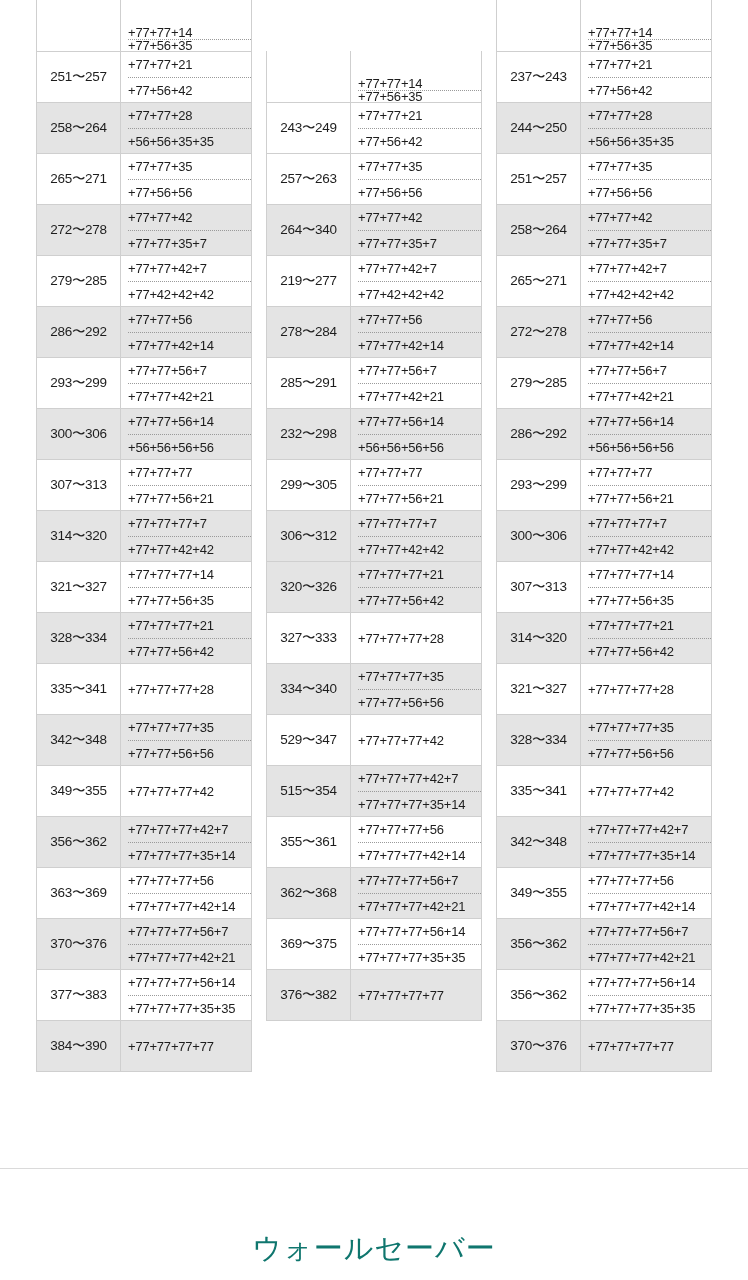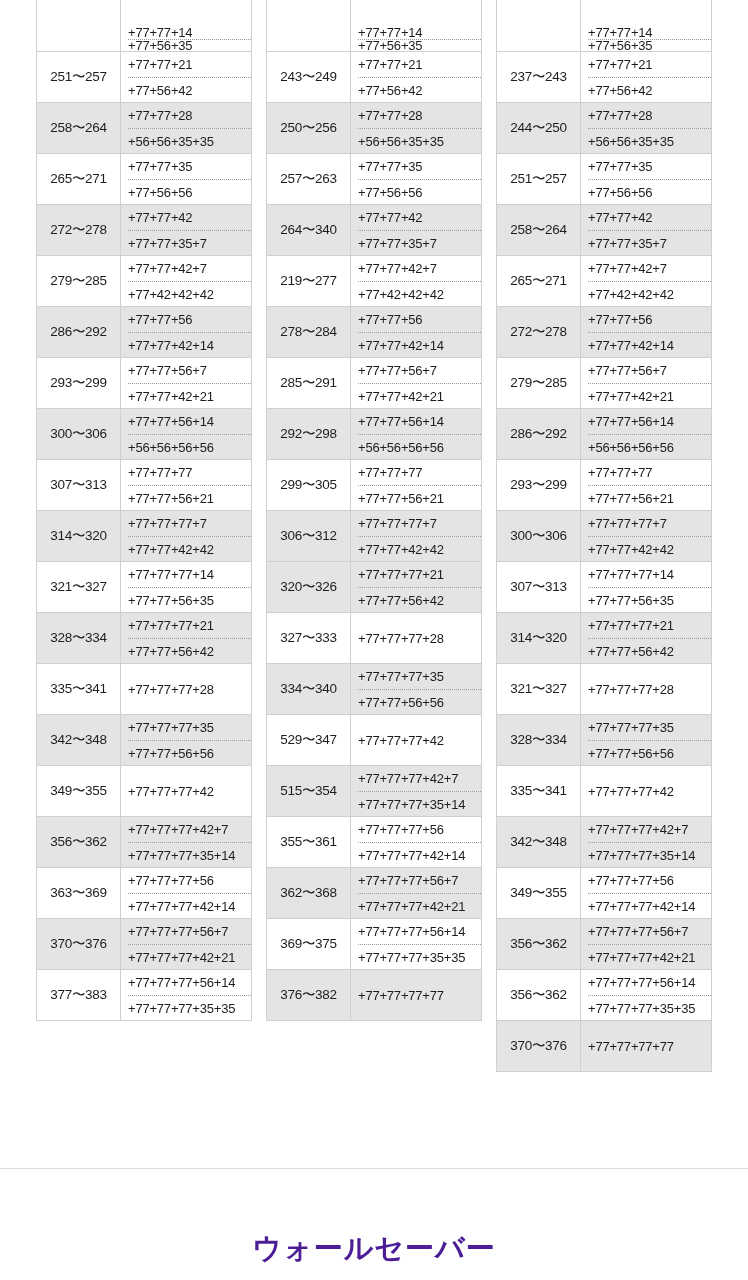--- a/index.html
+++ b/index.html
@@ -14,21 +14,21 @@
   .page {
     position: relative;
     width: 748px;
     min-height: 1280px;
     overflow: hidden;
   }
   .tables-area {
     display: flex;
     gap: 14px;
     padding: 0 36px;
-    align-items: flex-start;
+    align-items: center;
   }
   .tbl {
     width: 218px;
     border-collapse: collapse;
     table-layout: fixed;
     font-size: 13px;
   }
   .tbl tr {
     height: 51px;
   }
@@ -84,24 +84,24 @@
     margin-top: 96px;
     border-top: 1px solid #dadada;
     width: 100%;
   }
   .section {
     padding: 60px 28px 0 28px;
     text-align: center;
   }
   .section h2 {
     font-size: 29px;
-    font-weight: 700;
+    font-weight: 400;
     letter-spacing: 1px;
     margin: 0 0 21px 0;
-    color: #4c1d95;
+    color: #0f766e;
   }
 </style>
 </head>
 <body>
 
 <div class="page">
 
   <div class="tables-area">
     <table class="tbl">
         <tbody>
@@ -273,20 +273,28 @@
                 <span class="vline sep">+77+77+77+42+21</span>
               </div>
             </td>
           </tr>
           <tr>
             <td class="range">377〜383</td>
             <td class="vals">
               <div class="vstack">
                 <span class="vline">+77+77+77+56+14</span>
                 <span class="vline sep">+77+77+77+35+35</span>
+              </div>
+            </td>
+          </tr>
+          <tr class="alt">
+            <td class="range">384〜390</td>
+            <td class="vals">
+              <div class="vstack">
+                <span class="vline single">+77+77+77+77</span>
               </div>
             </td>
           </tr>
         </tbody>
       </table>
     <table class="tbl">
         <tbody>
           <tr class=" cut-top">
             <td class="range"></td>
             <td class="vals">
@@ -298,29 +306,20 @@
           </tr>
           <tr>
             <td class="range">243〜249</td>
             <td class="vals">
               <div class="vstack">
                 <span class="vline">+77+77+21</span>
                 <span class="vline sep">+77+56+42</span>
               </div>
             </td>
           </tr>
-          <tr class="alt">
-            <td class="range">250〜256</td>
-            <td class="vals">
-              <div class="vstack">
-                <span class="vline">+77+77+28</span>
-                <span class="vline sep">+56+56+35+35</span>
-              </div>
-            </td>
-          </tr>
           <tr>
             <td class="range">257〜263</td>
             <td class="vals">
               <div class="vstack">
                 <span class="vline">+77+77+35</span>
                 <span class="vline sep">+77+56+56</span>
               </div>
             </td>
           </tr>
           <tr class="alt">
@@ -353,21 +352,21 @@
           <tr>
             <td class="range">285〜291</td>
             <td class="vals">
               <div class="vstack">
                 <span class="vline">+77+77+56+7</span>
                 <span class="vline sep">+77+77+42+21</span>
               </div>
             </td>
           </tr>
           <tr class="alt">
-            <td class="range">292〜298</td>
+            <td class="range">232〜298</td>
             <td class="vals">
               <div class="vstack">
                 <span class="vline">+77+77+56+14</span>
                 <span class="vline sep">+56+56+56+56</span>
               </div>
             </td>
           </tr>
           <tr>
             <td class="range">299〜305</td>
             <td class="vals">

